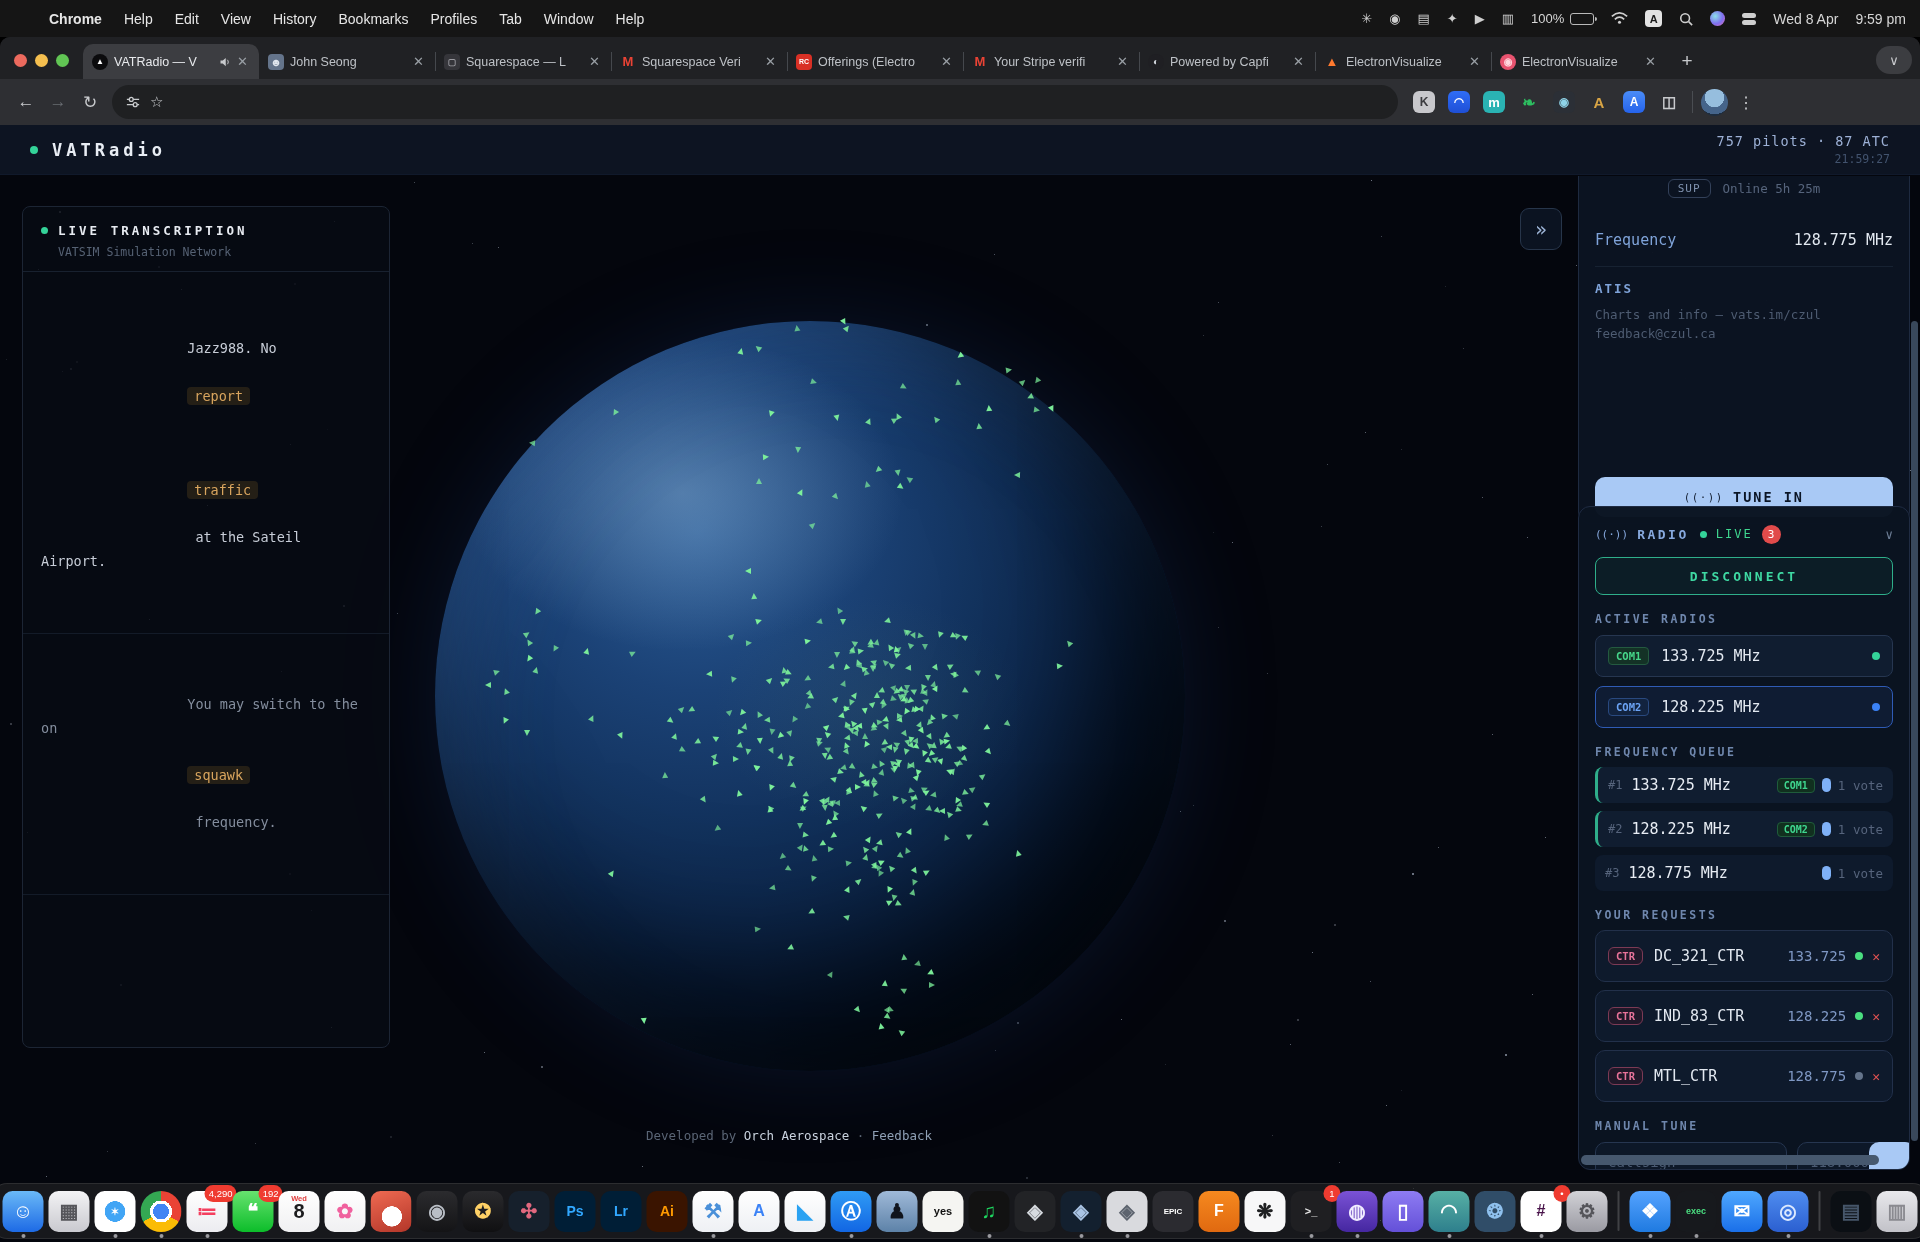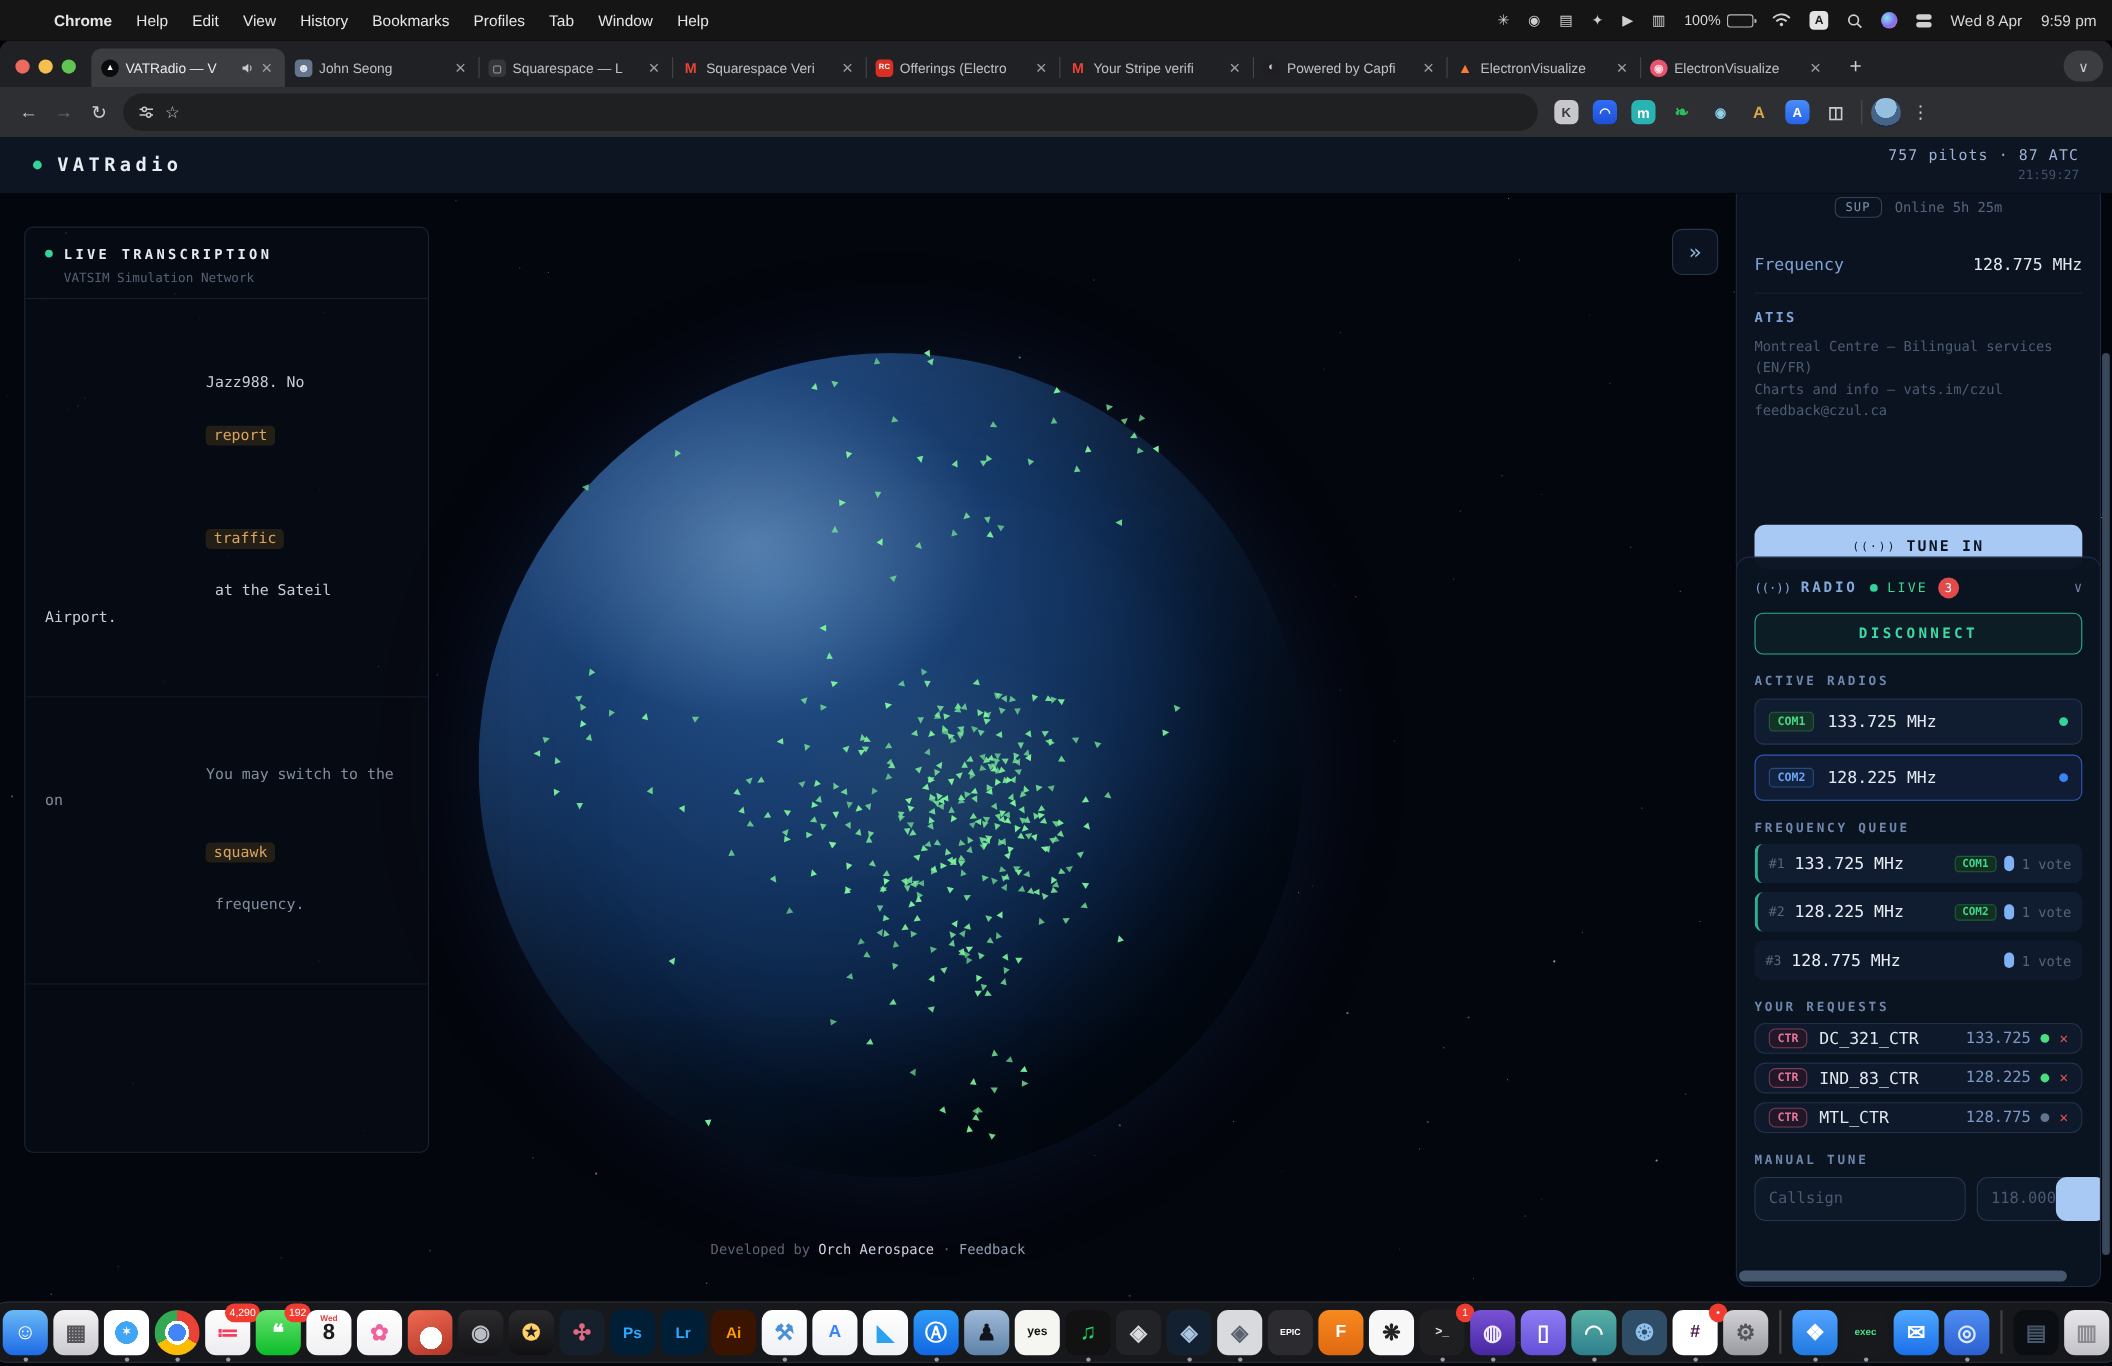--- a/index.html
+++ b/index.html
@@ -168,21 +168,21 @@
   .q-row[data-assigned="true"] { border-left:3px solid #2fae8a; background:#101d30; }
   .q-rank { color:#56647c; font-size:12px; }
   .q-freq { color:#e8edf4; font-size:15px; }
   .q-right { margin-left:auto; display:flex; align-items:center; gap:7px; }
   .q-com { font-size:10px; font-weight:bold; color:#3fd68f; background:#11301f; border:1px solid #1f5c3b;
     padding:1px 6px; border-radius:4px; }
   .q-com:empty { display:none; }
   .vote-pill { width:9px; height:14px; border-radius:5px; background:#7fb1f7; }
   .q-votes { color:#56647c; font-size:12.5px; }
   .q-note { color:#3d4b61; font-size:12px; line-height:1.5; margin-top:10px; }
-  .req-row { margin-top:8px; height:28px; border-radius:10px; background:#0e1a2c; border:1px solid #22304a;
+  .req-row { margin-top:8px; height:52px; border-radius:10px; background:#0e1a2c; border:1px solid #22304a;
     display:flex; align-items:center; padding:0 12px; gap:11px; }
   .ctr-badge { font-size:10.5px; font-weight:bold; color:#e8739a; border:1px solid #7c3a55;
     background:rgba(60,22,38,0.4); padding:2px 7px; border-radius:6px; }
   .req-name { color:#e2e8f0; font-size:15px; }
   .req-right { margin-left:auto; display:flex; align-items:center; gap:9px; }
   .req-freq { color:#7f98c4; font-size:14px; }
   .req-dot { width:8px; height:8px; border-radius:50%; background:#64748b; }
   .req-row[data-dot="on"] .req-dot { background:#4ade80; }
   .req-x { color:#e05252; font-size:13px; font-weight:bold; }
   .manual-row { margin-top:9px; display:flex; gap:10px; position:relative; }
@@ -1014,21 +1014,20 @@
               <div class="kv" style="border-top:none">
                 <span class="kv-label">Frequency</span>
                 <span class="kv-value">128.775 MHz</span>
               </div>
 
 
           </div>
           <div class="atis">
             <div class="atis-label">ATIS</div>
             <div class="atis-text">
-              <div>Montreal Centre – Bilingual services (EN/FR)</div>
                 <div>Charts and info – vats.im/czul</div>
                 <div>feedback@czul.ca</div>
             </div>
           </div>
           <button class="tunein">
             <span style="font-size:10px;font-weight:normal">((·))</span>
             <span>TUNE IN</span>
           </button>
         </aside>
 

